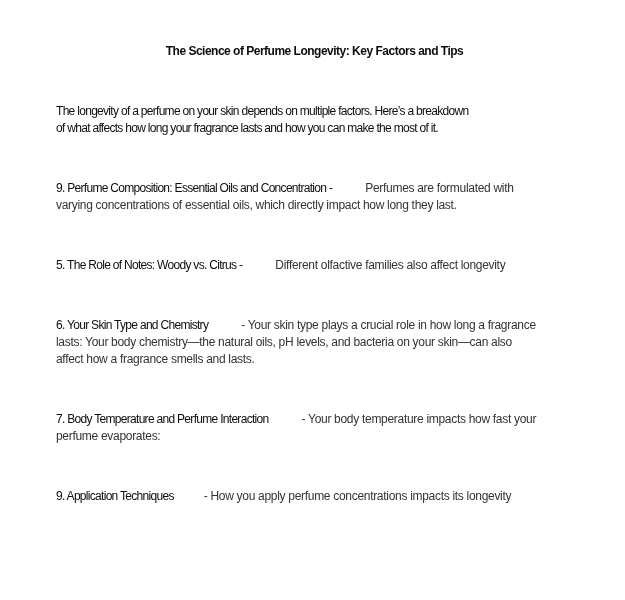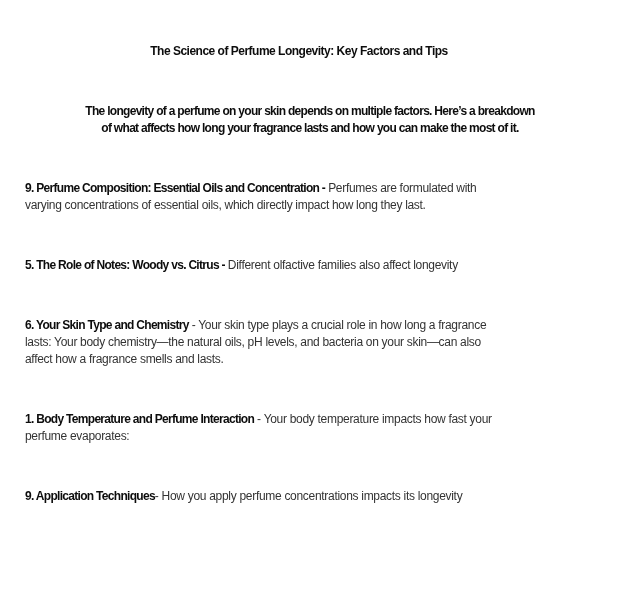--- a/index.html
+++ b/index.html
@@ -9,48 +9,48 @@
   }
   body {
     width: 625px;
     height: 600px;
     overflow: hidden;
   }
   .page {
     box-sizing: border-box;
     width: 625px;
     height: 600px;
-    padding: 9px 30px 0 25px;
+    padding: 9px 30px 0 56px;
     font-family: "Liberation Sans", sans-serif;
     font-size: 12px;
     line-height: 17px;
     color: #333333;
     letter-spacing: -0.3px;
     white-space: pre-line;
   }
   .doc-title {
     margin: 0 0 9px 0;
     padding-right: 22px;
     text-align: center;
     font-weight: bold;
     color: #0d0d0d;
     letter-spacing: -0.5px;
   }
   p.para {
     margin: 0 0 9px 0;
   }
   .bold-run, .bold-para {
-    font-weight: bold;
+    font-weight: normal;
     color: #0d0d0d;
     letter-spacing: -0.7px;
-    text-align: center;
   }
   .regular-run {
     font-weight: normal;
     color: #333333;
+    margin-left: 30px;
   }
 </style>
 </head>
 <body>
 
 <div class="page">
 
   <p class="doc-title">The Science of Perfume Longevity: Key Factors and Tips</p>
 
   <p class="para bold-para">The longevity of a perfume on your skin depends on multiple factors. Here’s a breakdown
@@ -58,21 +58,21 @@
 
   <p class="para"><span class="bold-run">9. Perfume Composition: Essential Oils and Concentration -</span><span class="regular-run"> Perfumes are formulated with
 varying concentrations of essential oils, which directly impact how long they last.</span></p>
 
   <p class="para"><span class="bold-run">5. The Role of Notes: Woody vs. Citrus -</span><span class="regular-run"> Different olfactive families also affect longevity</span></p>
 
   <p class="para"><span class="bold-run">6. Your Skin Type and Chemistry</span><span class="regular-run"> - Your skin type plays a crucial role in how long a fragrance
 lasts: Your body chemistry—the natural oils, pH levels, and bacteria on your skin—can also
 affect how a fragrance smells and lasts.</span></p>
 
-  <p class="para"><span class="bold-run">1. Body Temperature and Perfume Interaction</span><span class="regular-run"> - Your body temperature impacts how fast your
+  <p class="para"><span class="bold-run">7. Body Temperature and Perfume Interaction</span><span class="regular-run"> - Your body temperature impacts how fast your
 perfume evaporates:</span></p>
 
   <p class="para"><span class="bold-run">9. Application Techniques</span><span class="regular-run">- How you apply perfume concentrations impacts its longevity</span></p>
 
 
   
 
   
 
   

